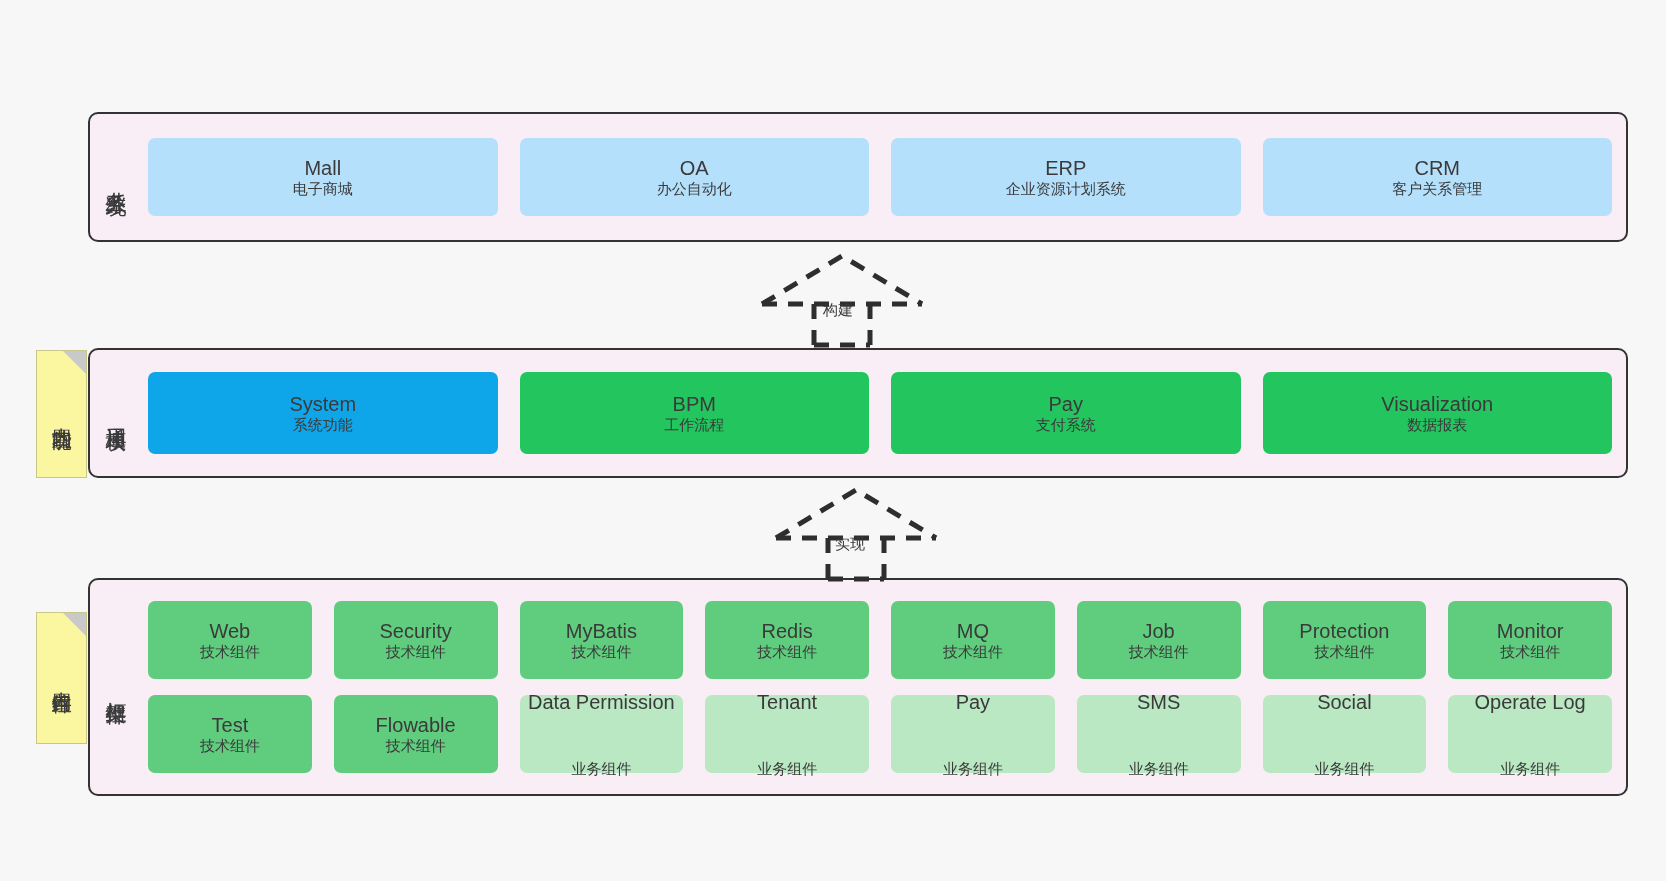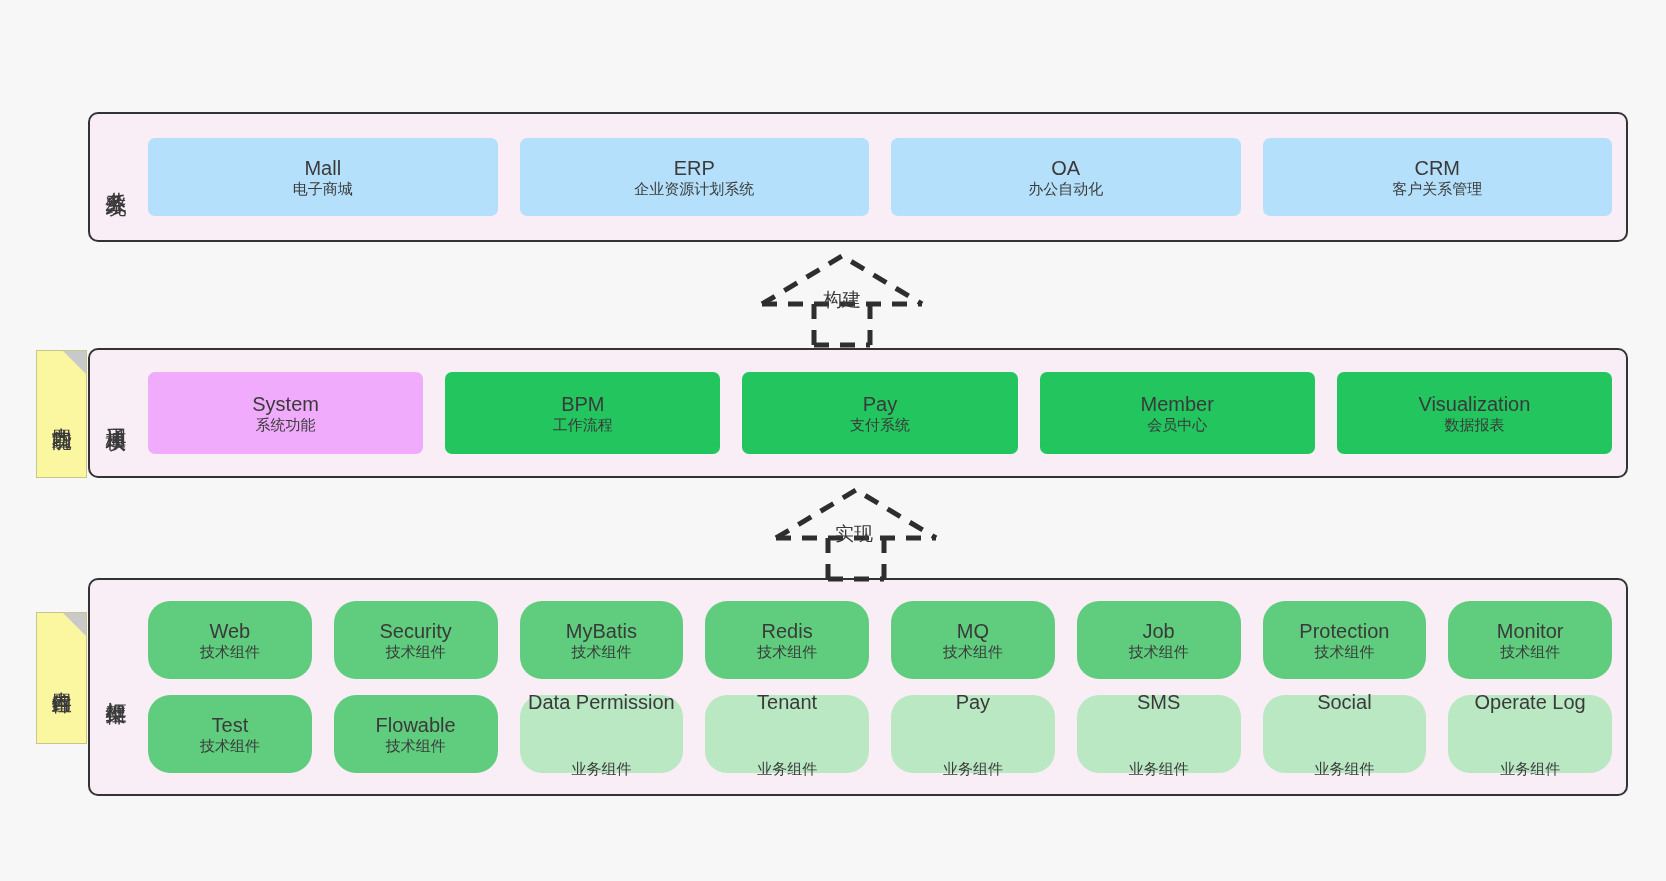--- a/index.html
+++ b/index.html
@@ -65,24 +65,24 @@
     flex-direction: column;
     align-items: center;
     justify-content: center;
     line-height: 1.22;
     color: #3a3a3a;
   }
   .card .t-en { font-size: 20px; }
   .card .t-cn { font-size: 15px; }
   .card.h-biz   { height: 78px; }
   .card.h-mod   { height: 82px; }
-  .card.h-comp  { height: 78px; border-radius: 22px; }
+  .card.h-comp  { height: 78px; }
 
   .c-blue       { background: #b5e0fb; }
-  .c-red        { background: #f0abfc; }
+  .c-red        { background: #0ea5e9; }
   .c-pink       { background: #22c55e; }
   .c-green      { background: #5fcc7e; }
   .c-lightgreen { background: #b9e8c3; gap: 45px; }
 
   
   .note {
     position: absolute;
     box-sizing: border-box;
     width: 51px;
     background: #fbf7a0;
@@ -112,25 +112,26 @@
   }
 
   
   .uml-arrow {
     position: absolute;
     z-index: 3;
   }
   .uml-arrow svg { display: block; overflow: visible; }
   .uml-label {
     position: absolute;
-    font-size: 19px;
+    font-size: 15px;
     color: #3a3a3a;
     background: transparent;
     white-space: nowrap;
     line-height: 1;
+    margin-top: 12px;
   }
 
   
   #layer-business  { left: 88px;  top: 112px; width: 1540px; height: 130px; }
   #layer-modules   { left: 88px;  top: 348px; width: 1540px; height: 130px; }
   #layer-framework { left: 88px;  top: 578px; width: 1540px; height: 218px; }
 
   #note-builtin-functions  { left: 36px; top: 350px; height: 128px; }
   #note-builtin-components { left: 36px; top: 612px; height: 132px; }
 
@@ -142,26 +143,26 @@
 
 <div class="layer" id="layer-business">
   <div class="layer-title">业务系统</div>
   <div class="layer-body">
     <div class="row">
         <div class="card h-biz c-blue">
           <div class="t-en">Mall</div>
           <div class="t-cn">电子商城</div>
         </div>
         <div class="card h-biz c-blue">
+          <div class="t-en">OA</div>
+          <div class="t-cn">办公自动化</div>
+        </div>
+        <div class="card h-biz c-blue">
           <div class="t-en">ERP</div>
           <div class="t-cn">企业资源计划系统</div>
-        </div>
-        <div class="card h-biz c-blue">
-          <div class="t-en">OA</div>
-          <div class="t-cn">办公自动化</div>
         </div>
         <div class="card h-biz c-blue">
           <div class="t-en">CRM</div>
           <div class="t-cn">客户关系管理</div>
         </div>
       </div>
   </div>
 </div>
 
 <div class="uml-arrow" id="arrow-build">
@@ -185,24 +186,20 @@
         </div>
         <div class="card h-mod c-pink">
           <div class="t-en">BPM</div>
           <div class="t-cn">工作流程</div>
         </div>
         <div class="card h-mod c-pink">
           <div class="t-en">Pay</div>
           <div class="t-cn">支付系统</div>
         </div>
         <div class="card h-mod c-pink">
-          <div class="t-en">Member</div>
-          <div class="t-cn">会员中心</div>
-        </div>
-        <div class="card h-mod c-pink">
           <div class="t-en">Visualization</div>
           <div class="t-cn">数据报表</div>
         </div>
       </div>
   </div>
 </div>
 
 <div class="note" id="note-builtin-functions">
   <span>内置功能</span>
 </div>

